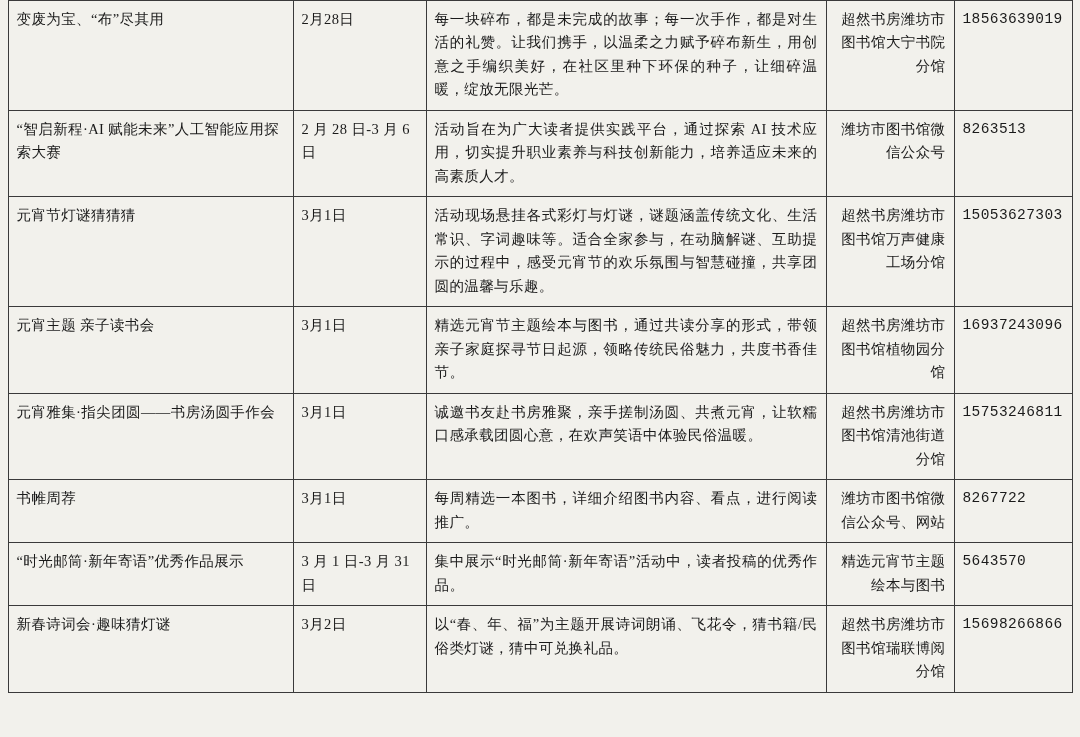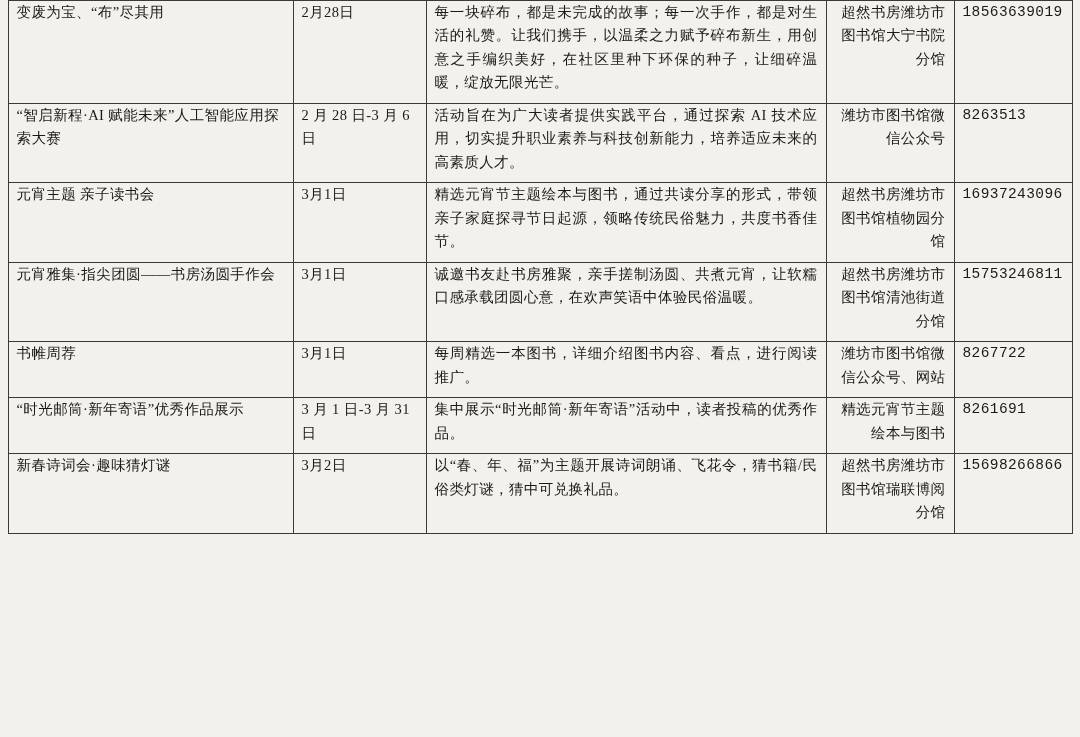--- a/index.html
+++ b/index.html
@@ -24,21 +24,21 @@
   table.activity-table {
     border-collapse: collapse;
     width: 1064px;
     margin: 0 auto;
     table-layout: fixed;
     background: #f2f1ec;
   }
   table.activity-table td {
     border: 1px solid #3a3a3a;
     vertical-align: top;
-    padding: 0 8px 8px 8px;
+    padding: 7px 8px 8px 8px;
     font-size: 14.5px;
     line-height: 1.62;
     letter-spacing: 0.4px;
     background: #f2f1ec;
   }
   col.c-name   { width: 285px; }
   col.c-date   { width: 133px; }
   col.c-desc   { width: 400px; }
   col.c-place  { width: 128px; }
   col.c-phone  { width: 118px; }
@@ -85,20 +85,27 @@
         <td class="phone-cell">18563639019</td>
       </tr>
       <tr>
         <td class="name-cell">“智启新程·AI 赋能未来”人工智能应用探索大赛</td>
         <td class="date-cell">2 月 28 日-3 月 6 日</td>
         <td class="desc-cell">活动旨在为广大读者提供实践平台，通过探索 AI 技术应用，切实提升职业素养与科技创新能力，培养适应未来的高素质人才。</td>
         <td class="place-cell">潍坊市图书馆微信公众号</td>
         <td class="phone-cell">8263513</td>
       </tr>
       <tr>
+        <td class="name-cell pad-top-1">元宵节灯谜猜猜猜</td>
+        <td class="date-cell pad-top-1">3月1日</td>
+        <td class="desc-cell">活动现场悬挂各式彩灯与灯谜，谜题涵盖传统文化、生活常识、字词趣味等。适合全家参与，在动脑解谜、互助提示的过程中，感受元宵节的欢乐氛围与智慧碰撞，共享团圆的温馨与乐趣。</td>
+        <td class="place-cell">超然书房潍坊市图书馆万声健康工场分馆</td>
+        <td class="phone-cell pad-top-1">15053627303</td>
+      </tr>
+      <tr>
         <td class="name-cell pad-top-1">元宵主题 亲子读书会</td>
         <td class="date-cell pad-top-1">3月1日</td>
         <td class="desc-cell">精选元宵节主题绘本与图书，通过共读分享的形式，带领亲子家庭探寻节日起源，领略传统民俗魅力，共度书香佳节。</td>
         <td class="place-cell">超然书房潍坊市图书馆植物园分馆</td>
         <td class="phone-cell pad-top-1">16937243096</td>
       </tr>
       <tr>
         <td class="name-cell">元宵雅集·指尖团圆——书房汤圆手作会</td>
         <td class="date-cell pad-top-1">3月1日</td>
         <td class="desc-cell">诚邀书友赴书房雅聚，亲手搓制汤圆、共煮元宵，让软糯口感承载团圆心意，在欢声笑语中体验民俗温暖。</td>
@@ -110,21 +117,21 @@
         <td class="date-cell pad-top-1">3月1日</td>
         <td class="desc-cell">每周精选一本图书，详细介绍图书内容、看点，进行阅读推广。</td>
         <td class="place-cell">潍坊市图书馆微信公众号、网站</td>
         <td class="phone-cell pad-top-1">8267722</td>
       </tr>
       <tr>
         <td class="name-cell pad-top-1">“时光邮筒·新年寄语”优秀作品展示</td>
         <td class="date-cell">3 月 1 日-3 月 31 日</td>
         <td class="desc-cell">集中展示“时光邮筒·新年寄语”活动中，读者投稿的优秀作品。</td>
         <td class="place-cell">精选元宵节主题绘本与图书</td>
-        <td class="phone-cell">8261691</td>
+        <td class="phone-cell">5643570</td>
       </tr>
       <tr>
         <td class="name-cell pad-top-1">新春诗词会·趣味猜灯谜</td>
         <td class="date-cell pad-top-1">3月2日</td>
         <td class="desc-cell">以“春、年、福”为主题开展诗词朗诵、飞花令，猜书籍/民俗类灯谜，猜中可兑换礼品。</td>
         <td class="place-cell">超然书房潍坊市图书馆瑞联博阅分馆</td>
         <td class="phone-cell">15698266866</td>
       </tr>
     </tbody>
   </table>

